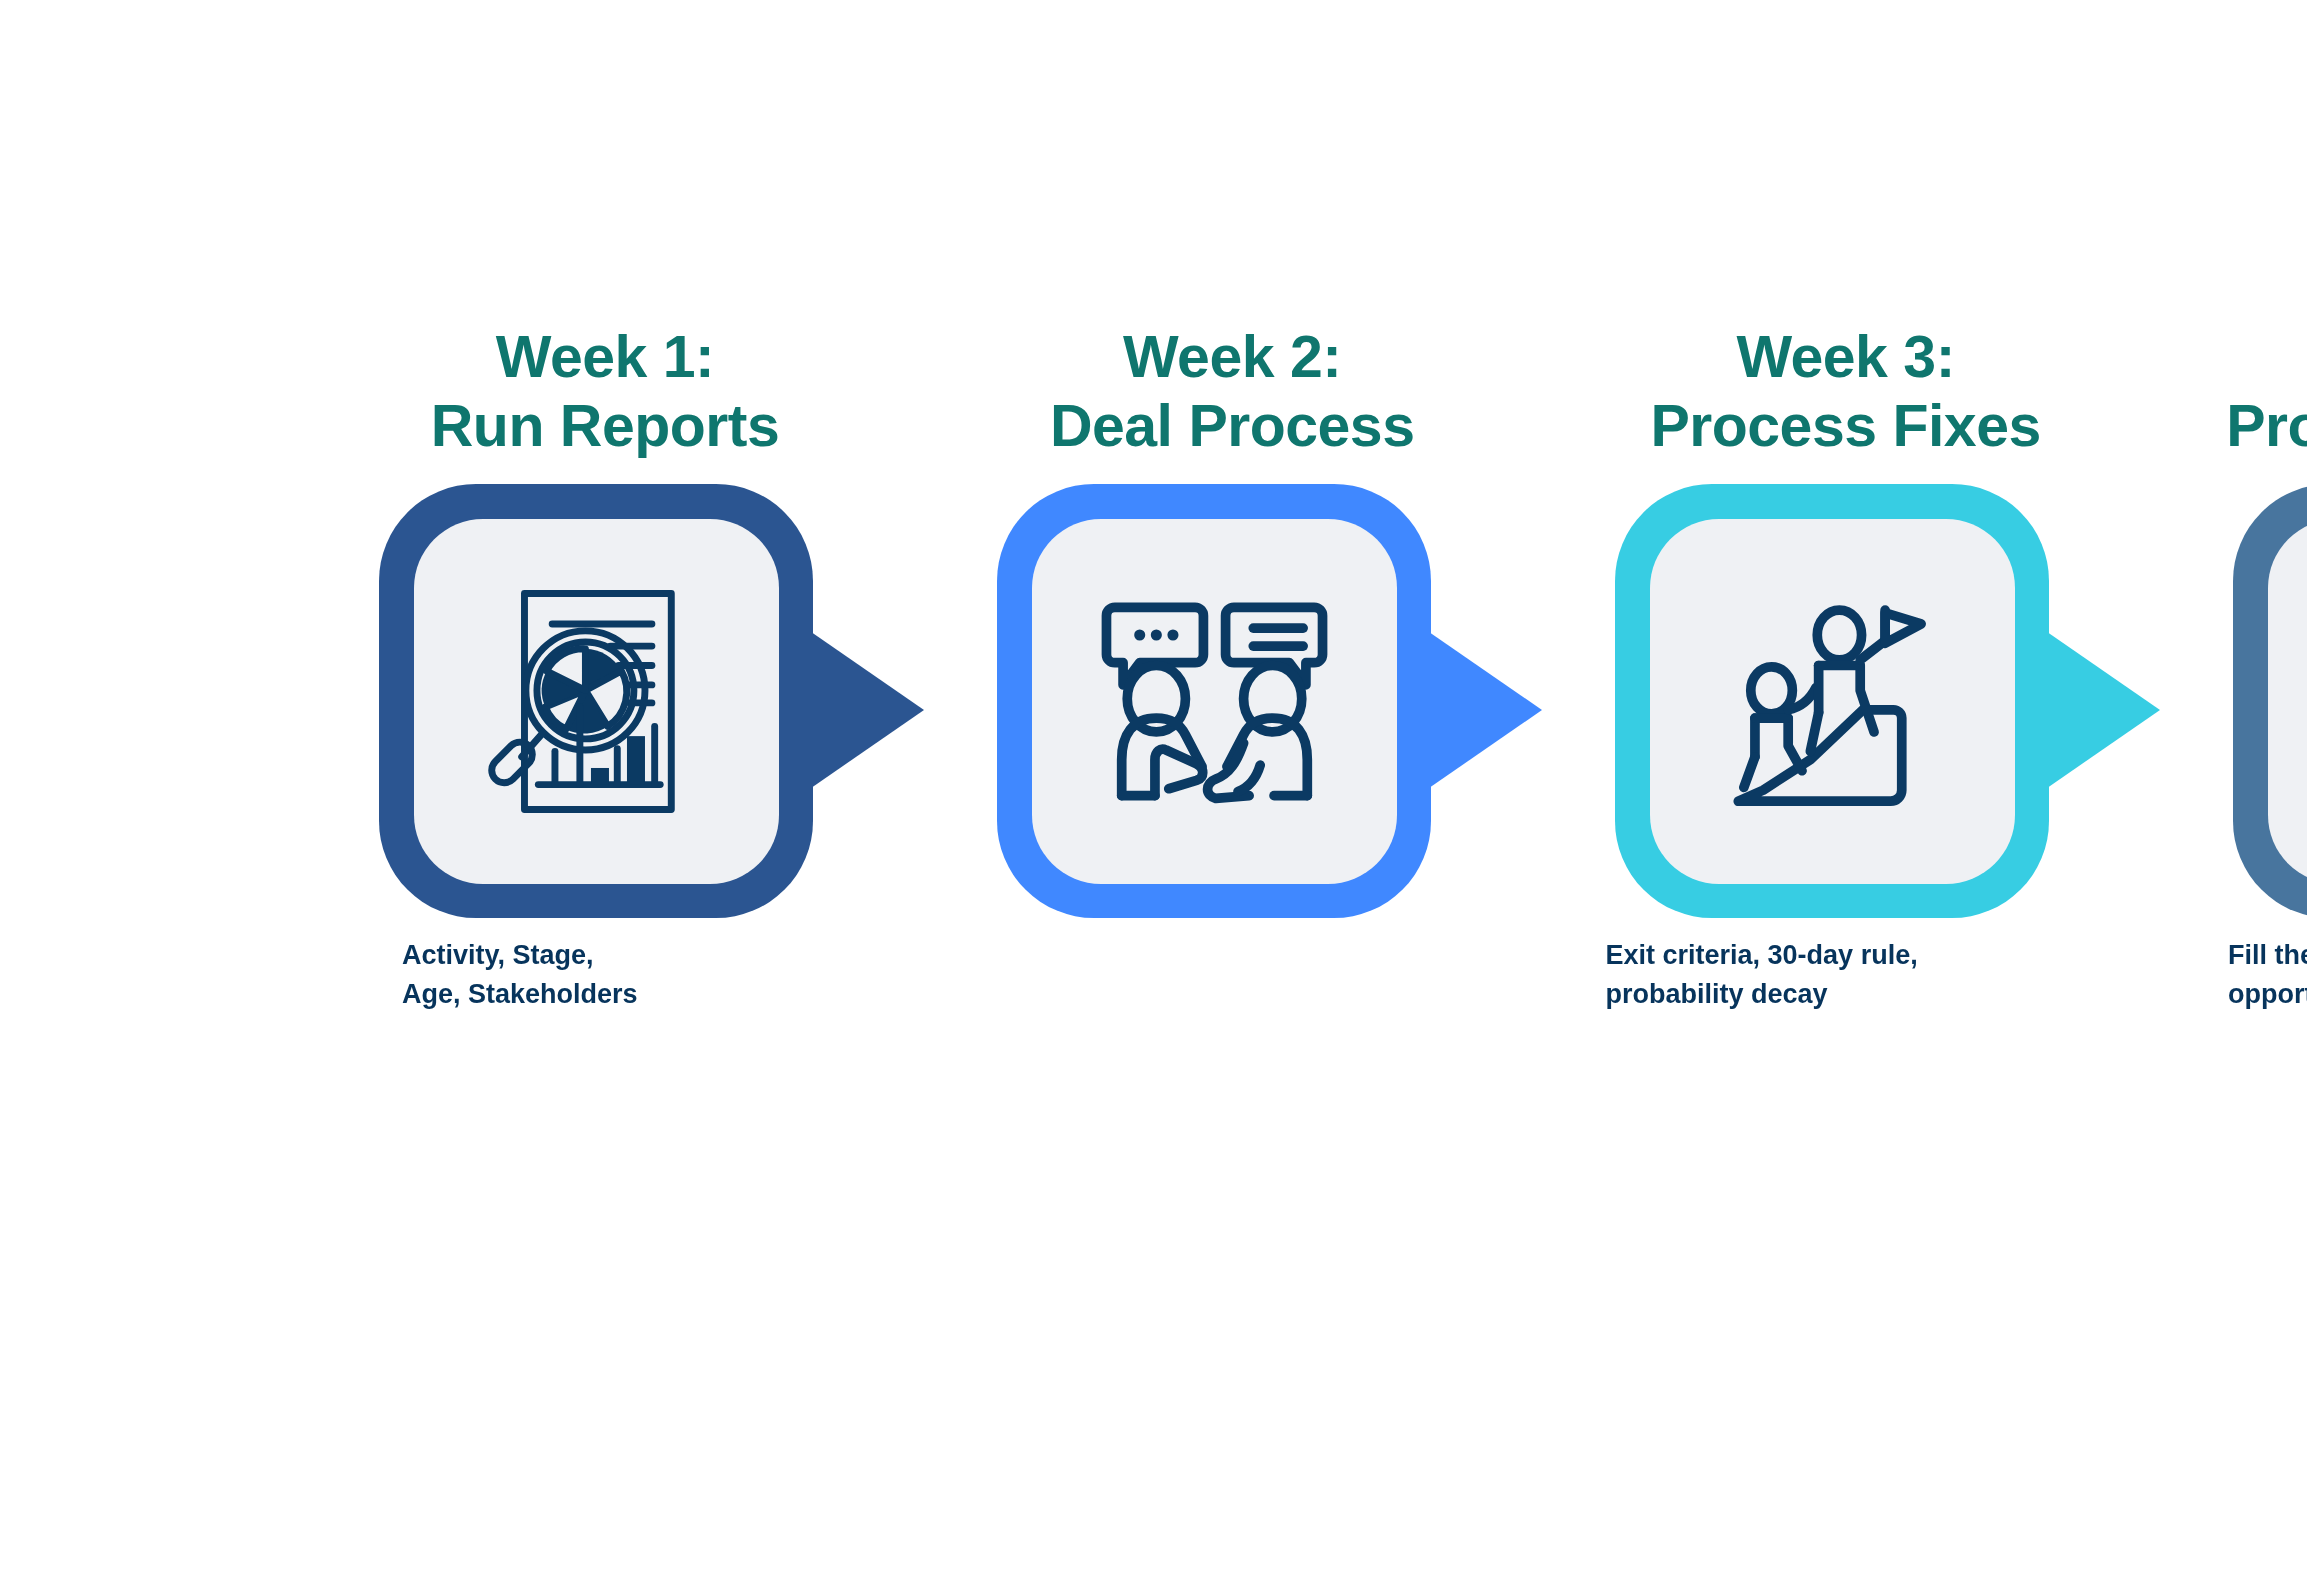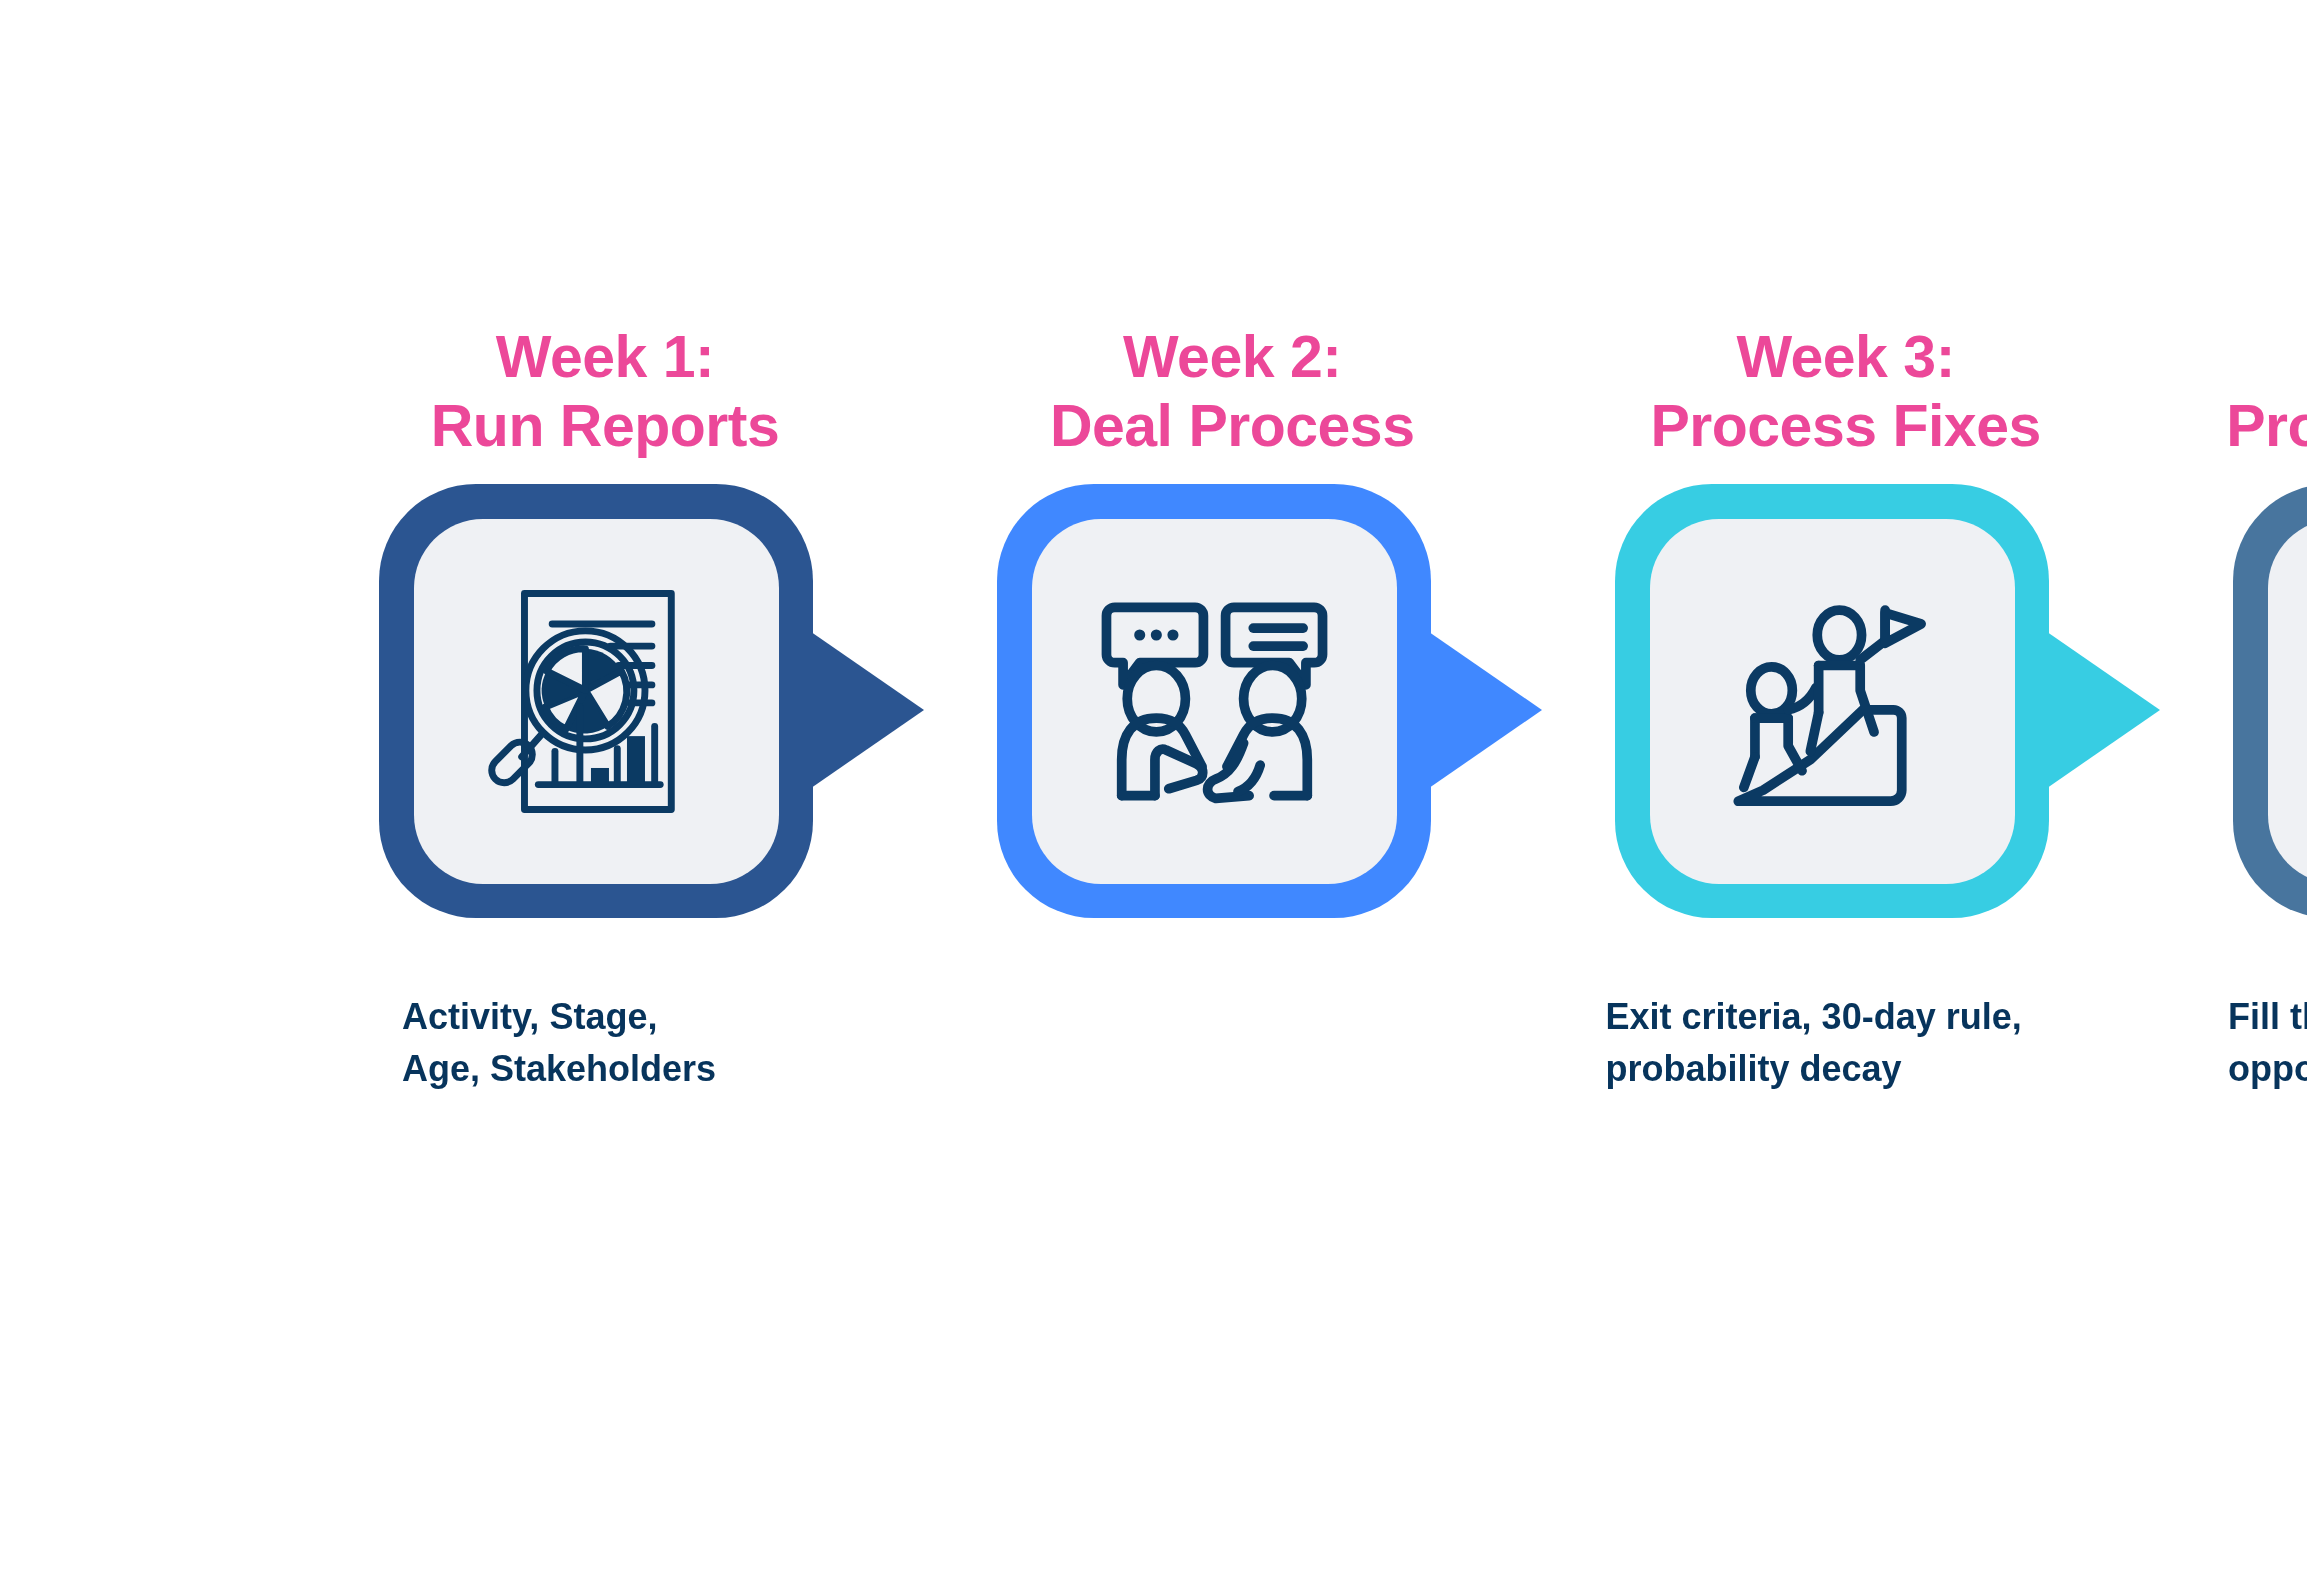--- a/index.html
+++ b/index.html
@@ -23,21 +23,21 @@
     position:relative;
     display:flex;
     flex-direction:column;
     align-items:flex-start;
   }
 
   
   .heading{
     width:508px;
     text-align:center;
-    color:#ec4899;
+    color:#0f766e;
     font-size:59px;
     font-weight:bold;
     line-height:1.17;
     letter-spacing:-0.5px;
     white-space:pre-line;
     margin-left:18.5px;
     min-height:138px;
   }
 
   
@@ -72,25 +72,24 @@
   .tile-inner{
     width:365px;height:365px;
     border-radius:69px;
     background:#EFF1F4;
     display:flex;align-items:center;justify-content:center;
   }
   .tile-inner svg{width:277px;height:277px;display:block;}
 
   
   .caption{
-    margin-top:55px;
     margin-left:28px;
     width:535px;
     color:#07345C;
-    font-size:36px;
+    font-size:27px;
     font-weight:bold;
     line-height:1.45;
     white-space:pre-line;
   }
   .step.s1 .caption{margin-left:51px;width:461px;text-align:left;}
   .step.s2 .caption{margin-left:28px;}
   .step.s3 .caption{margin-left:18.5px;}
   .step.s4 .caption{margin-left:23px;}
 
   .step.s1 .heading{margin-left:0;}

